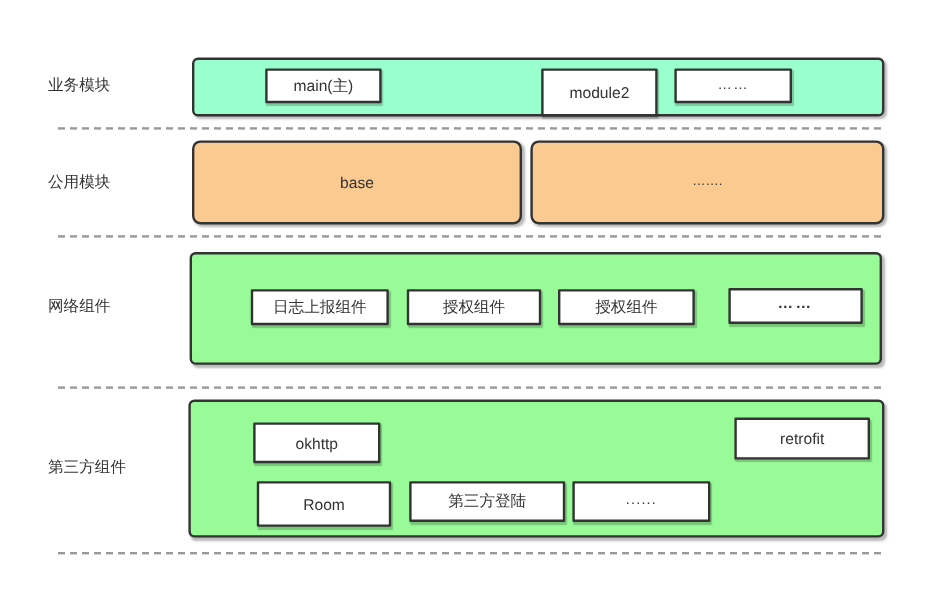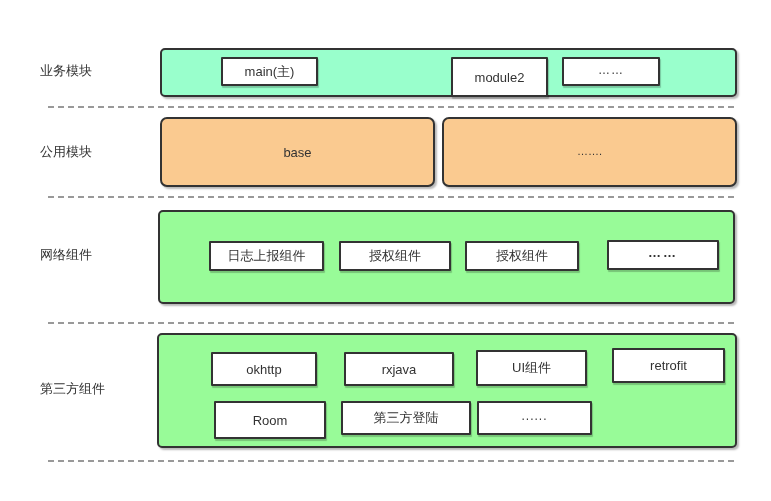--- a/index.html
+++ b/index.html
@@ -86,26 +86,20 @@
       <span class="dots-big">……</span>
     </div>
 
   <div class="divider" style="top:322px"></div>
 
   <div class="row-label" style="top:382px">第三方组件</div>
   <div class="container c-green" style="left:157px;top:333px;width:580px;height:115px"></div>
   <div class="wbox" style="left:197px;top:352px;width:106px;height:34px">
       <span>okhttp</span>
     </div>
-  <div class="wbox" style="left:330px;top:352px;width:110px;height:34px">
-      <span>rxjava</span>
-    </div>
-  <div class="wbox" style="left:462px;top:350px;width:111px;height:36px">
-      <span>UI组件</span>
-    </div>
   <div class="wbox" style="left:598px;top:348px;width:113px;height:35px">
       <span>retrofit</span>
     </div>
   <div class="wbox" style="left:200px;top:401px;width:112px;height:38px">
       <span>Room</span>
     </div>
   <div class="wbox" style="left:327px;top:401px;width:130px;height:34px">
       <span>第三方登陆</span>
     </div>
   <div class="wbox" style="left:463px;top:401px;width:115px;height:34px">

